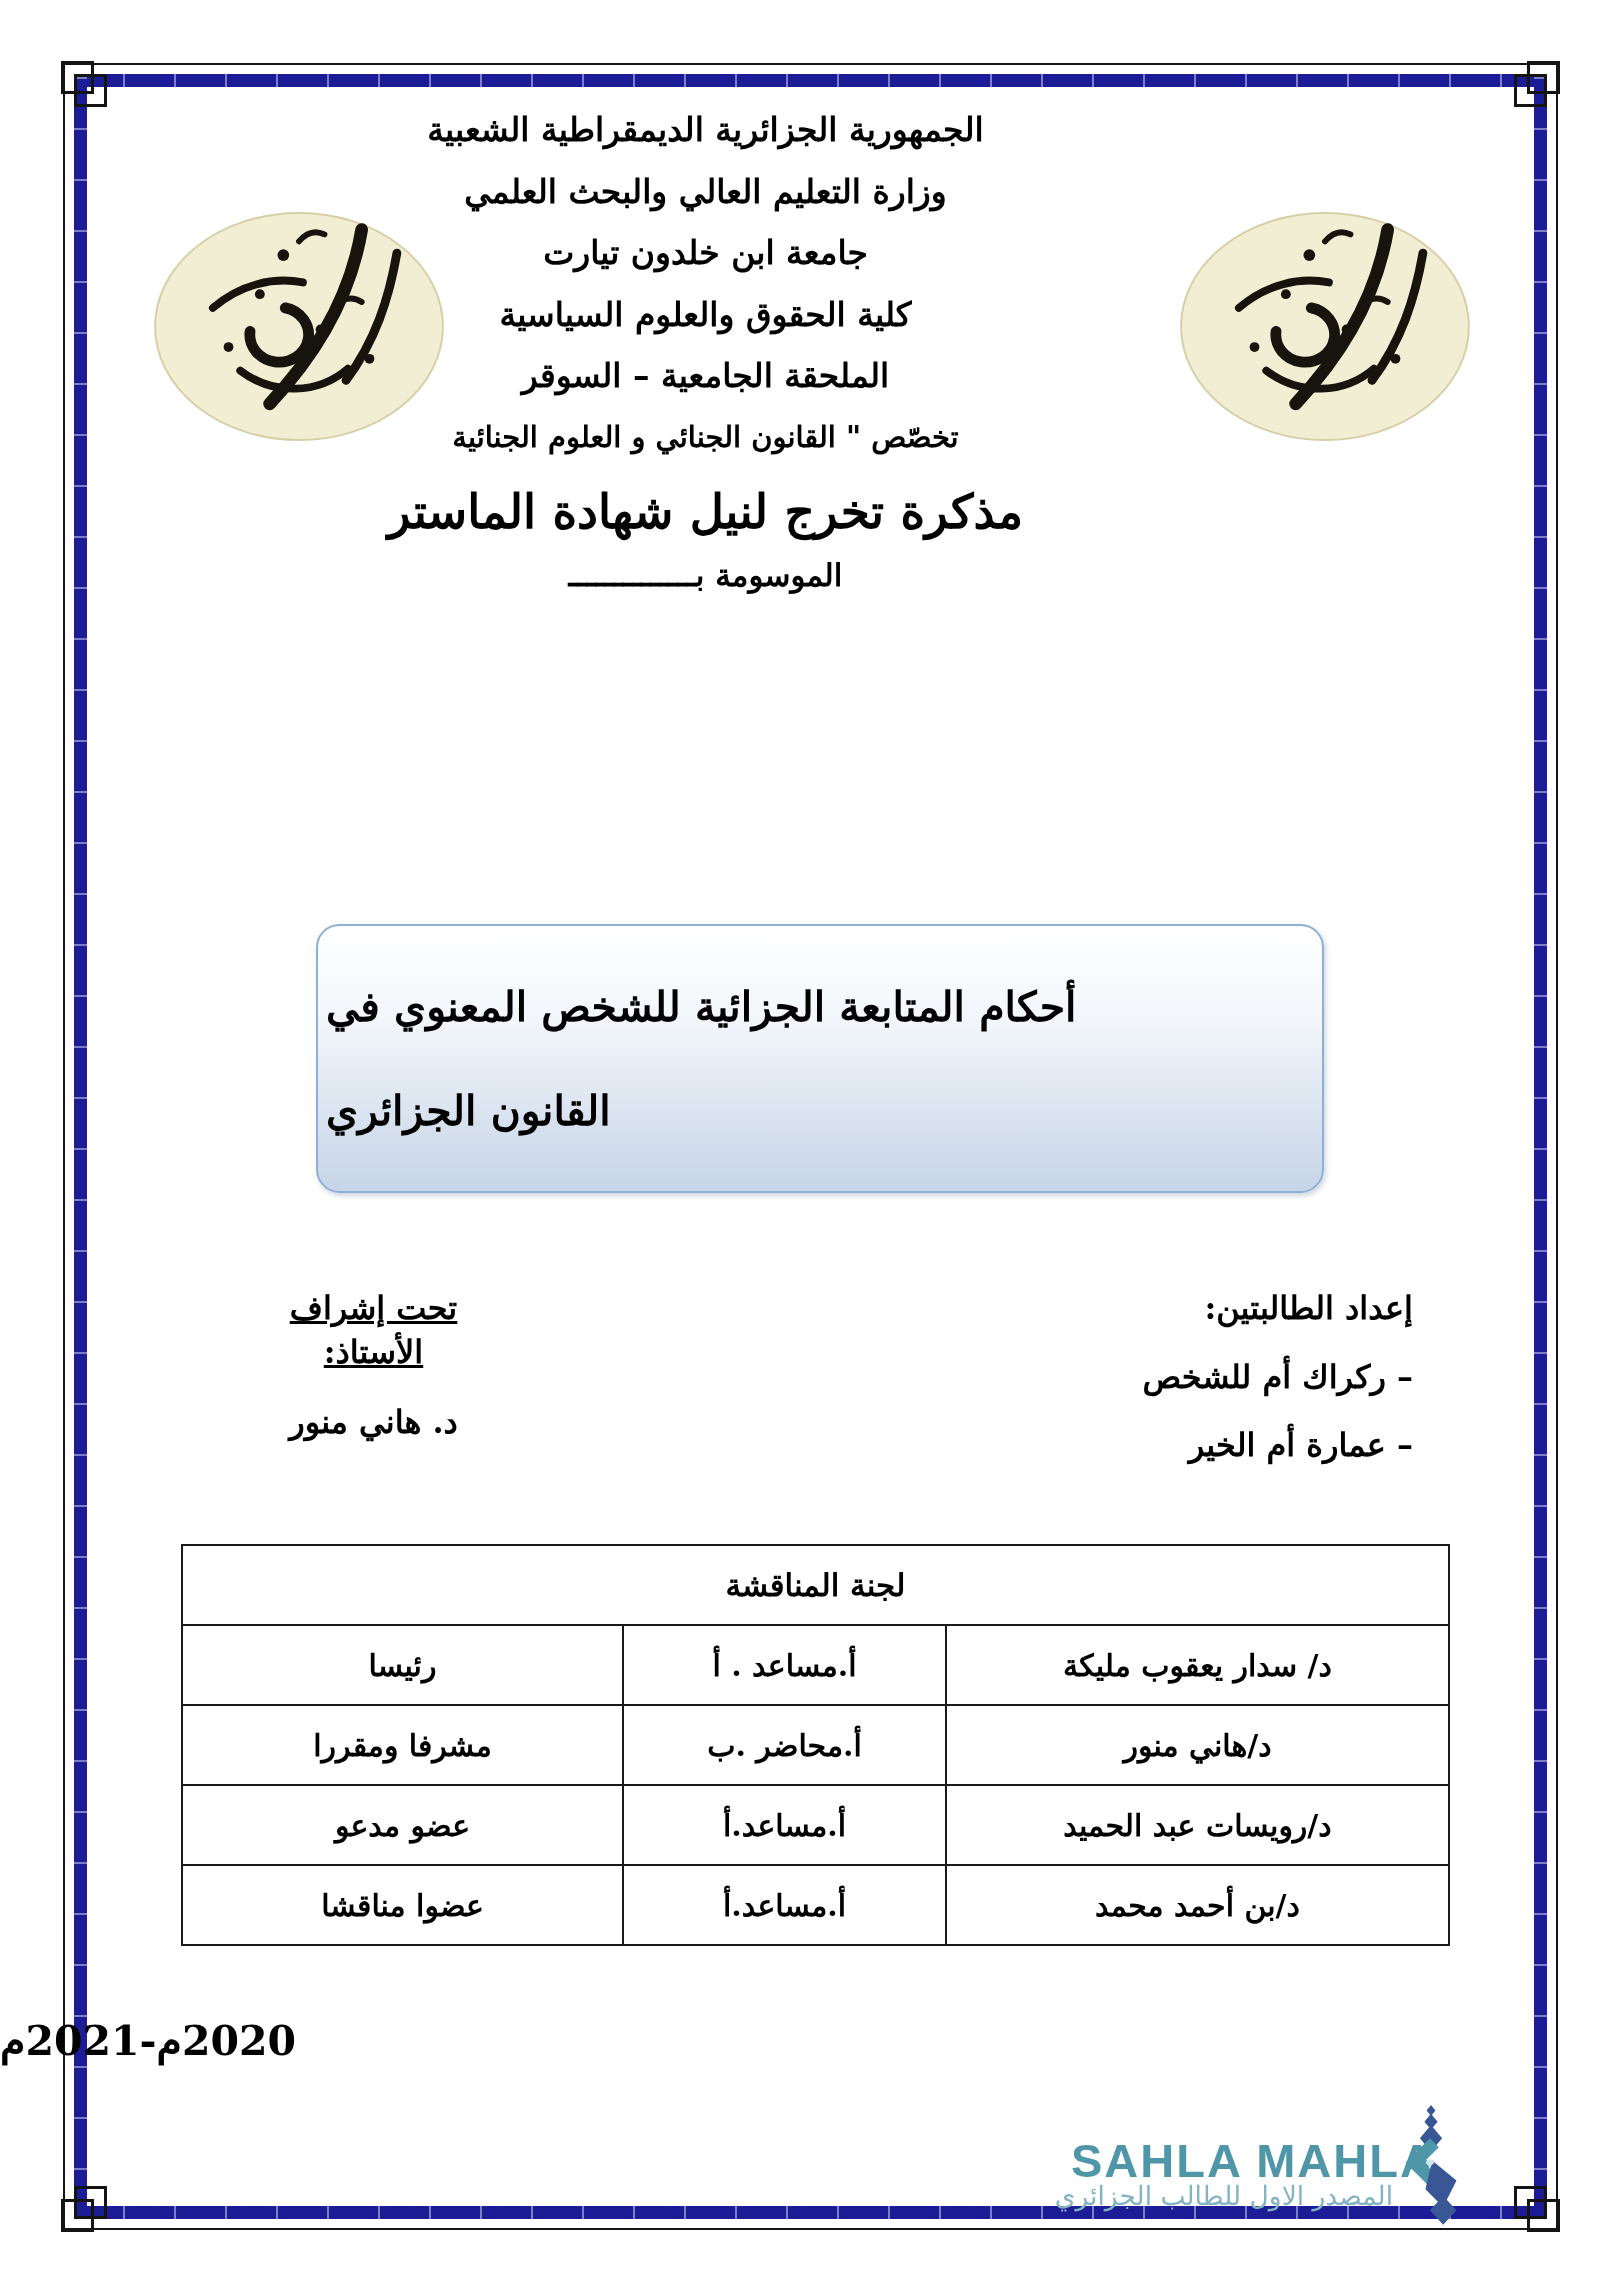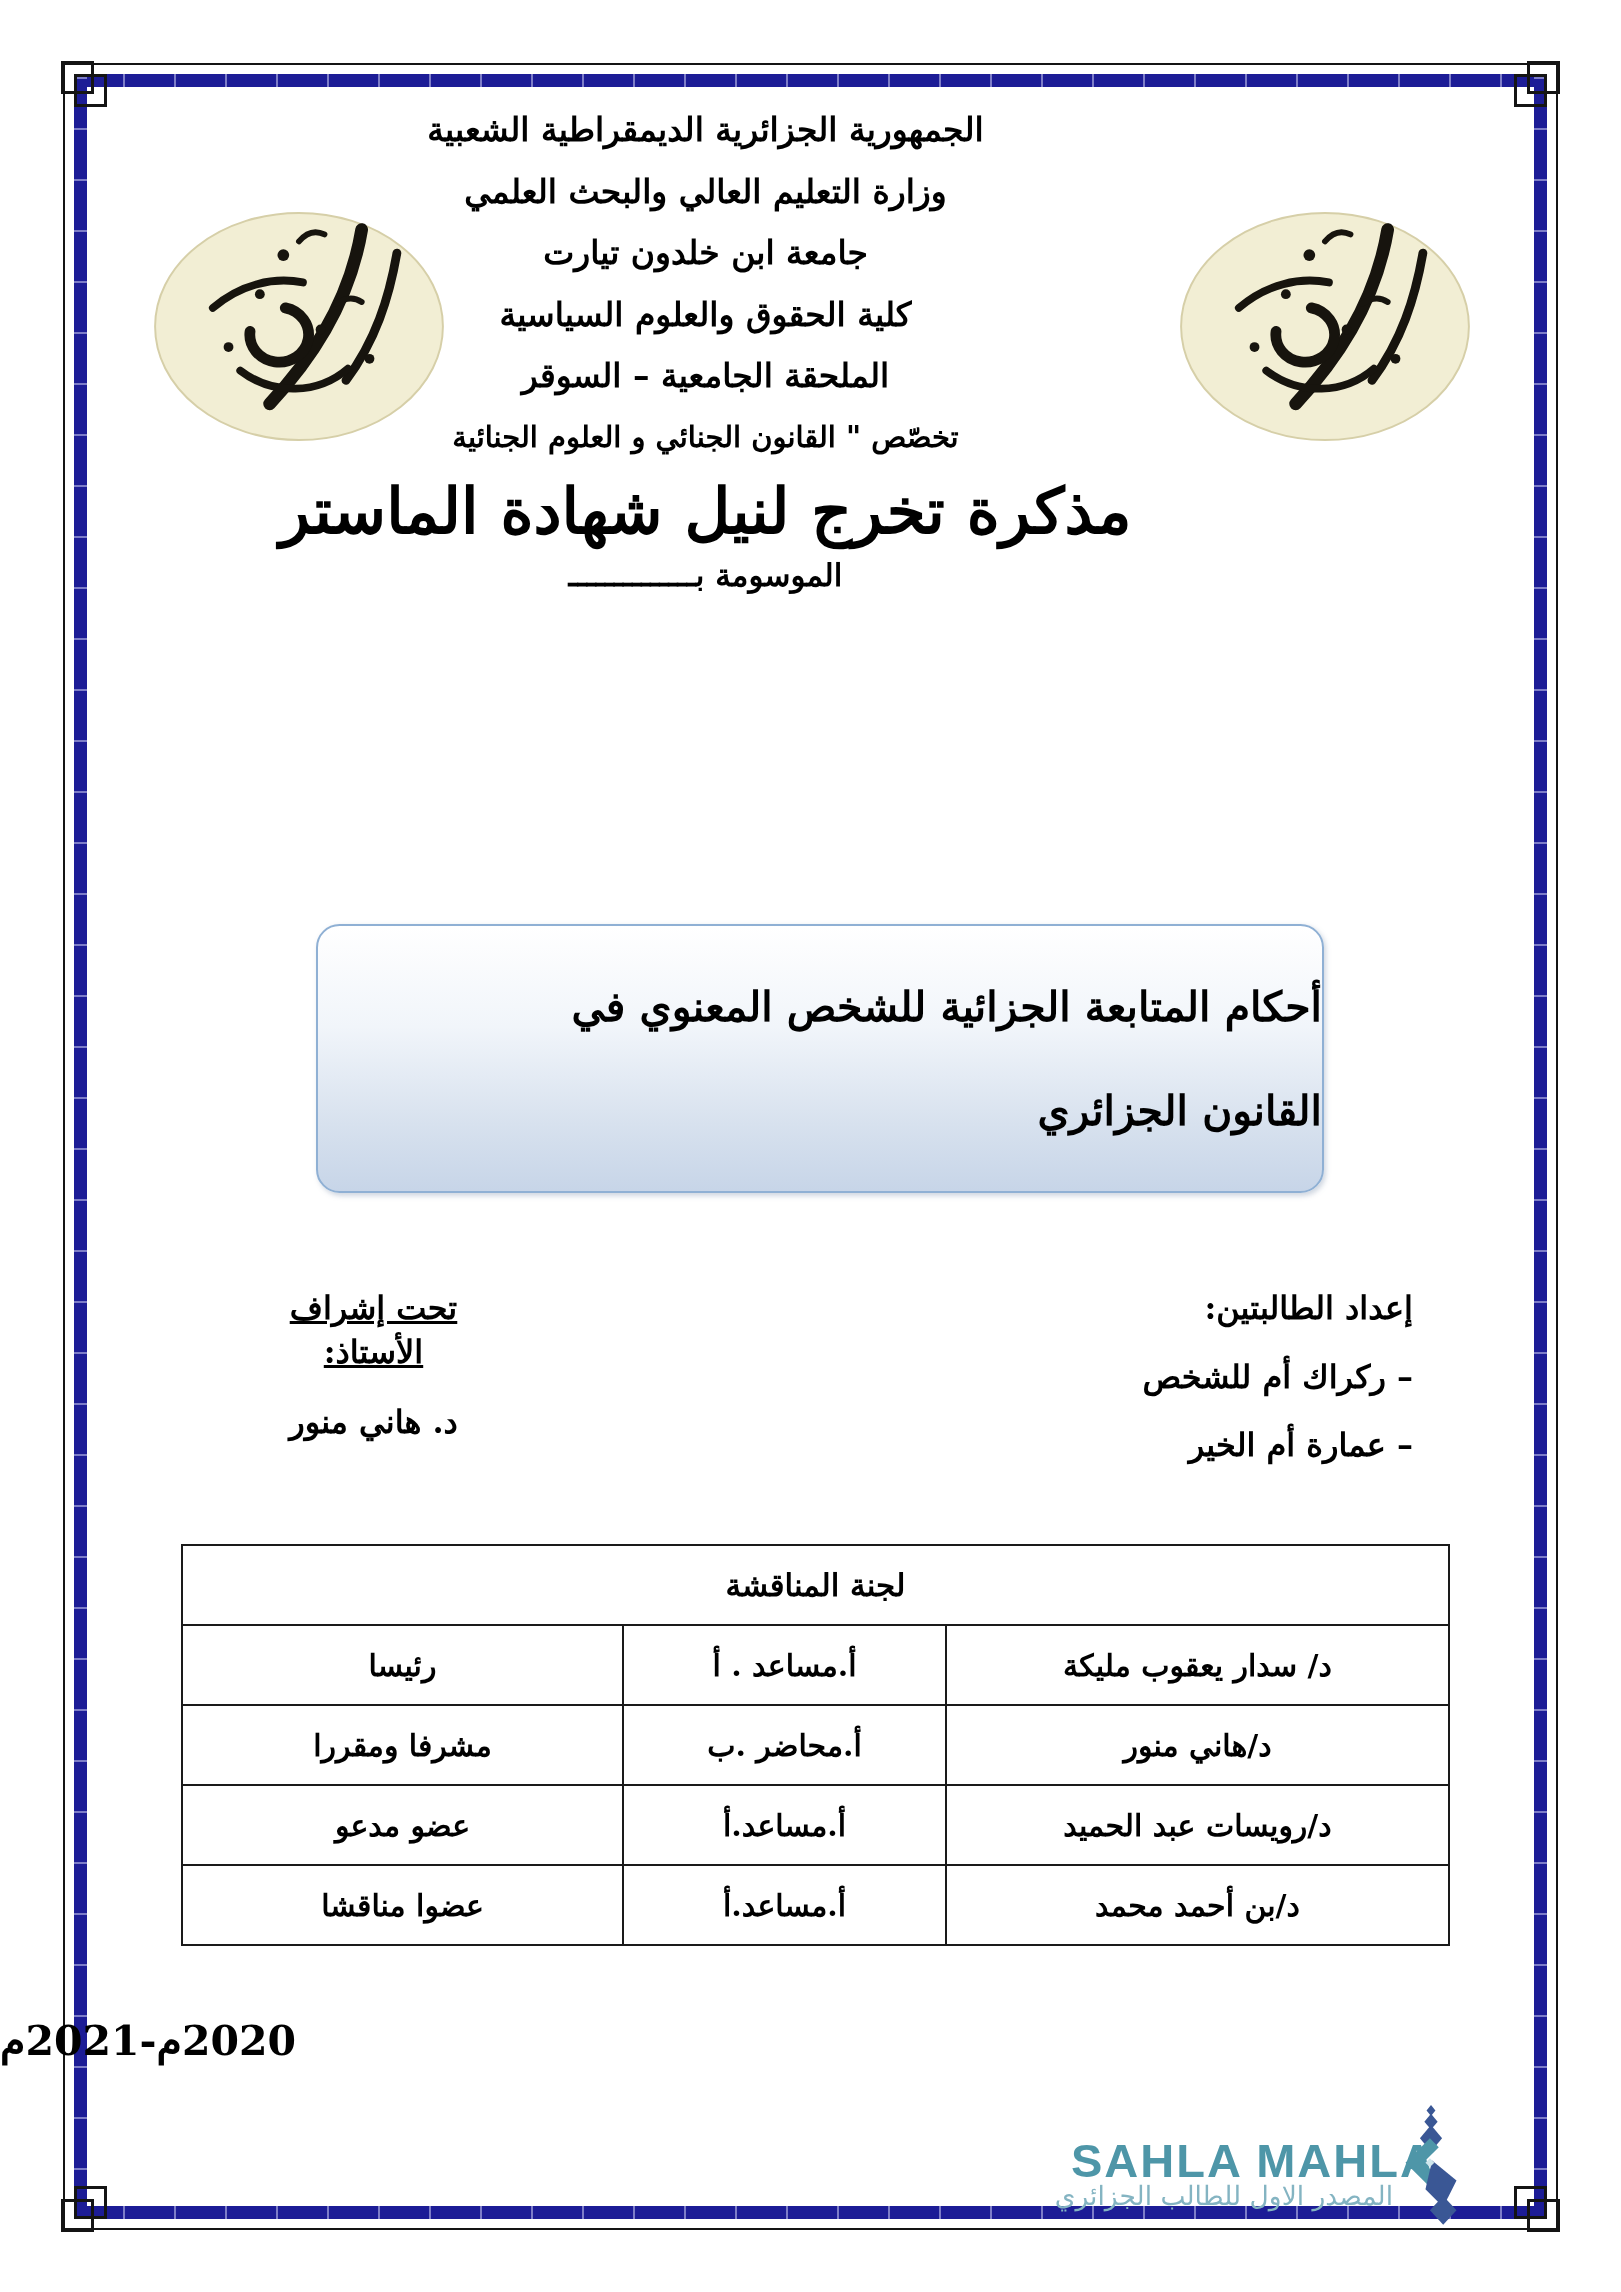--- a/index.html
+++ b/index.html
@@ -32,31 +32,31 @@
   .seal-left{left:152px}
   .seal-right{left:1178px}
 
   
   .header{position:absolute;top:110px;left:245px;width:921px;text-align:center;direction:rtl;}
   .h-line{font-size:33px;font-weight:700;line-height:39px;margin-bottom:22.5px;}
   .h-line-small{font-size:29px;}
 
   
   .degree{position:absolute;top:482px;left:245px;width:921px;text-align:center;direction:rtl;font-weight:700;}
-  .degree-l1{font-size:63px;line-height:59px;}
+  .degree-l1{font-size:47px;line-height:59px;}
   .degree-l2{font-size:31px;line-height:55px;margin-top:7px;}
 
   
   .title-box{
     position:absolute;left:316px;top:924px;width:1008px;height:269px;box-sizing:border-box;
     border:2.9px solid #8fb0d4;border-radius:23.5px;
     background:linear-gradient(180deg,#ffffff 0%,#f1f5fa 38%,#d7e1ee 75%,#c7d5e8 100%);
     box-shadow:2px 2.9px 4.9px rgba(120,140,170,.35);
   }
-  .title-line{direction:rtl;text-align:right;font-weight:700;font-size:41px;line-height:49px;}
+  .title-line{direction:rtl;text-align:left;font-weight:700;font-size:41px;line-height:49px;padding-left:8px;}
   .title-l1{margin-top:57px;}
   .title-l2{margin-top:55px;}
 
   
   .authors{position:absolute;top:1286px;right:208px;direction:rtl;text-align:right;font-weight:700;font-size:32px;}
   .authors .heading{line-height:44px;}
   .author-item{margin-top:25.5px;line-height:43px;}
   .supervisor{position:absolute;top:1286px;left:240px;width:267px;direction:rtl;text-align:center;font-weight:700;font-size:32px;}
   .supervisor .heading{line-height:44px;text-decoration:underline;}
   .supervisor .name{margin-top:27.4px;line-height:43px;}

